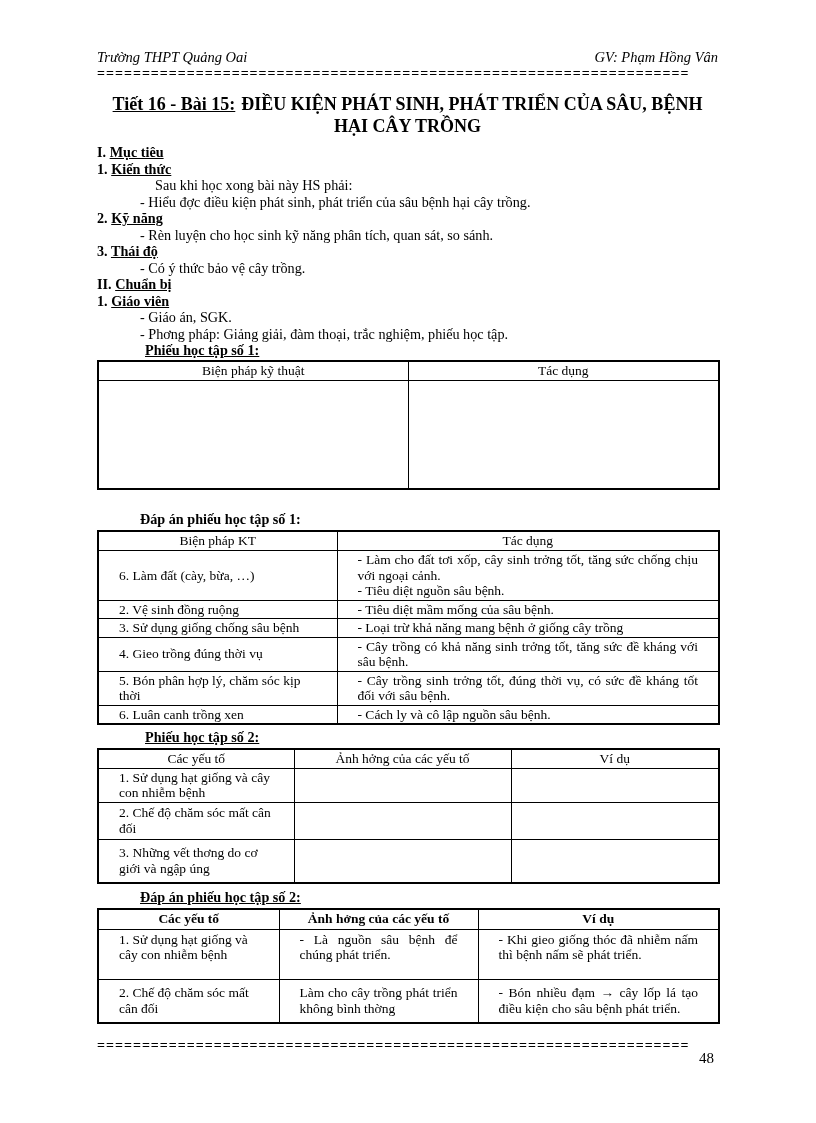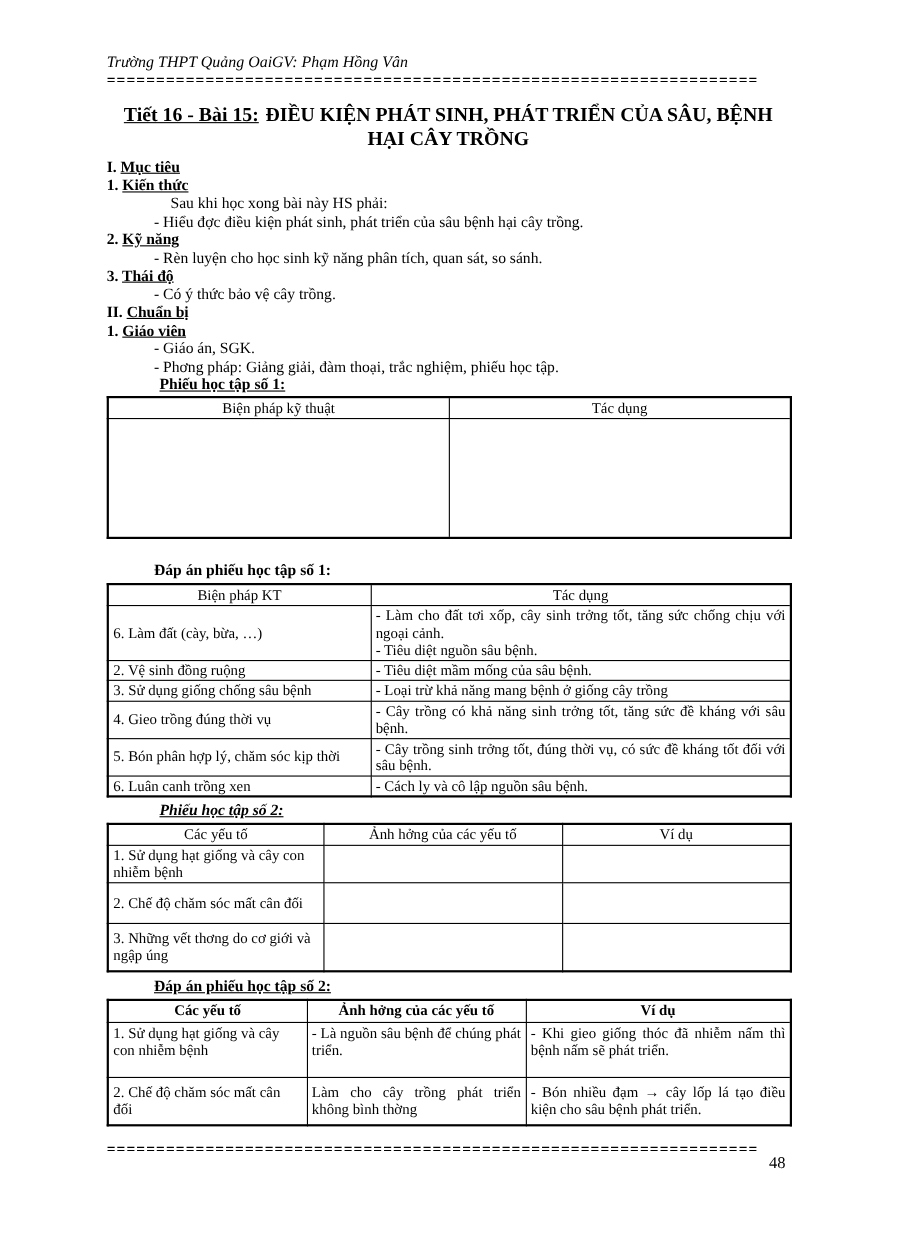--- a/index.html
+++ b/index.html
@@ -6,46 +6,46 @@
   html,body { background:#ffffff; }
   body {
     width:816px; height:1123px; position:relative;
     font-family:"Liberation Serif","DejaVu Serif",serif;
     color:#000;
   }
   .page { position:absolute; inset:0; background:#fff; }
   .content { position:absolute; left:97px; top:48px; width:621px; }
 
   
-  .hdr { display:flex; font-style:italic; font-size:14.5px; line-height:18px; }
+  .hdr { display:flex; justify-content:space-between; font-style:italic; font-size:14.5px; line-height:18px; }
   .sep { width:592px; height:15px; overflow:hidden; white-space:nowrap;
          font-weight:bold; font-size:14px; line-height:13px; letter-spacing:1px; margin-top:1px; }
 
   
   .title { margin-top:11px; text-align:center; font-weight:bold; font-size:18px; line-height:22px; }
   .lesson-label { text-decoration:underline; margin-right:6px; }
 
   
   .outline { margin-top:7px; font-size:14.2px; }
   .outline p { line-height:16.5px; }
   .sec-h { font-weight:bold; }
   .sec-h .u { text-decoration:underline; }
   .ind1 { padding-left:43px; }
   .ind2 { padding-left:58px; }
   .sheet-label { padding-left:48px; font-weight:bold; text-decoration:underline; }
   .ans-label { padding-left:43px; font-weight:bold; font-size:14.2px; line-height:17px; }
   .ans-label.u { text-decoration:underline; }
   .lbl-ans1 { margin-top:21px; }
-  .lbl-sheet2 { margin-top:4px; font-size:14.2px; line-height:16.5px;font-style:italic; }
+  .lbl-sheet2 { margin-top:4px; font-size:14.2px; line-height:16.5px; }
   .lbl-ans2 { margin-top:5px; }
 
   
   table { border-collapse:collapse; table-layout:fixed; width:621px;
           border:2px solid #000; font-size:13.5px; }
-  th, td { border:1px solid #000; padding:1px 4px; vertical-align:middle; }
+  th, td { border:1px solid #000; padding:1px 20px; vertical-align:middle; }
   th { font-weight:normal; text-align:center; height:18px; line-height:16px; }
   td { line-height:15.5px; white-space:pre-line; }
   .mt2 { margin-top:2px; }
   .t1 { margin-top:1px; }
   .t1 tbody td { height:109px; }
   .t2 td:nth-child(2), .t4 td:nth-child(2), .t4 td:nth-child(3) { text-align:justify; }
   .t3 tr:nth-child(1) td { height:30px; }
   .t3 tr:nth-child(2) td { height:37px; }
   .t3 tr:nth-child(3) td { height:44px; }
   .t4 th { font-weight:bold; height:20px; }

